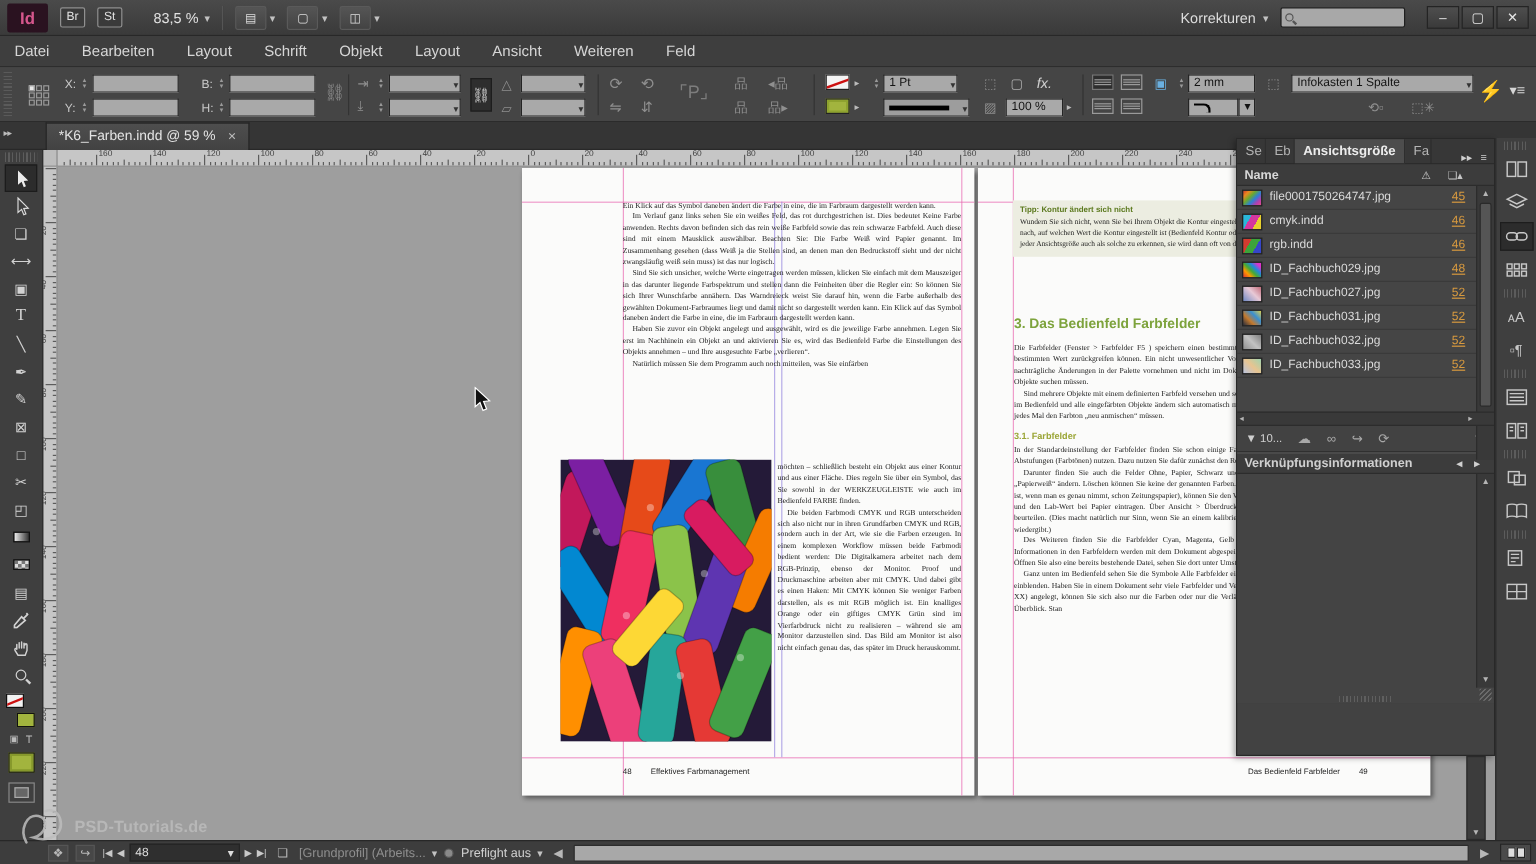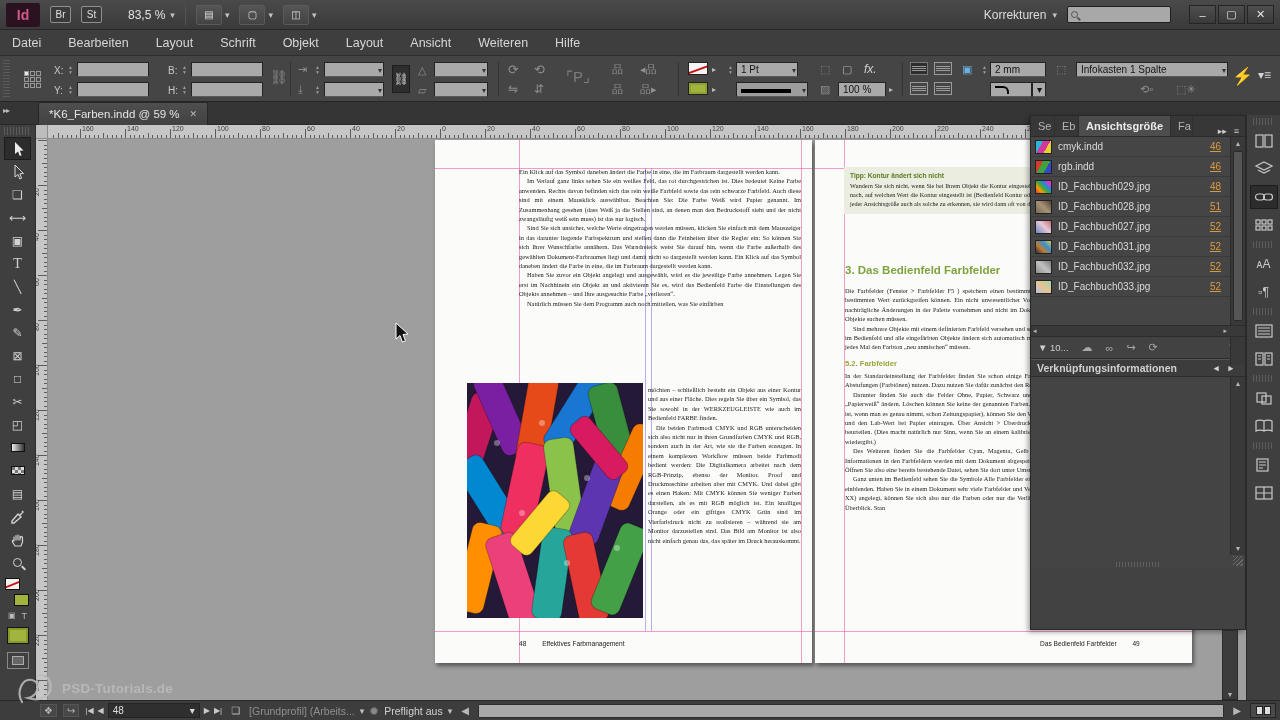--- a/index.html
+++ b/index.html
@@ -208,21 +208,21 @@
 
   <div id="menubar">
     <span>Datei</span>
     <span>Bearbeiten</span>
     <span>Layout</span>
     <span>Schrift</span>
     <span>Objekt</span>
     <span>Layout</span>
     <span>Ansicht</span>
     <span>Weiteren</span>
-    <span>Hilfe</span>
+    <span>Feld</span>
   </div>
 
   <div id="cpanel">
     <div class="grip-v" style="left:3px;top:4px;height:38px"></div>
     <div class="proxy">
       <i class="on"></i>
         <i></i>
         <i></i>
         <i></i>
         <i></i>
@@ -791,21 +791,21 @@
       <div class="tipbox" style="left:29px;top:27px;width:330px">
         <div class="tiptitle">Tipp: Kontur ändert sich nicht</div>
         <div class="bk" style="font-size:6.2px">Wundern Sie sich nicht, wenn Sie bei Ihrem Objekt die Kontur eingestellt haben und sie trotzdem nicht zu sehen ist. Prüfen Sie nach, auf welchen Wert die Kontur eingestellt ist (Bedienfeld Kontur oder Steuerelemente). Eine sehr dünne Kontur ist nicht in jeder Ansichtsgröße auch als solche zu erkennen, sie wird dann oft von der eingeblendeten Rahmenkante überdeckt.</div>
       </div>
 
       <div class="h3head" style="left:30px;top:124px">3.  Das Bedienfeld Farbfelder</div>
 
       <div class="bk" style="position:absolute;left:30px;top:146px;width:318px">
         <p>Die Farbfelder (Fenster &gt; Farbfelder F5 ) speichern einen bestimmten Farbwert, sodass Sie immer auf diesen einen bestimmten Wert zurückgreifen können. Ein nicht unwesentlicher Vorteil von fest definierten Farbfeldern ist, dass Sie nachträgliche Änderungen in der Palette vornehmen und nicht im Dokument alle über das Bedienfeld Farbe eingefärbten Objekte suchen müssen.</p>
         <p class="ind">Sind mehrere Objekte mit einem definierten Farbfeld versehen und soll der Wert später geändert werden, ändern Sie dies im Bedienfeld und alle eingefärbten Objekte ändern sich automatisch mit. Und natürlich gibt es den Vorteil, dass Sie nicht jedes Mal den Farbton „neu anmischen“ müssen.</p>
-        <div class="h31head">5.2.  Farbfelder</div>
+        <div class="h31head">3.1.  Farbfelder</div>
         <p>In der Standardeinstellung der Farbfelder finden Sie schon einige Farbwerte. Diese lassen sich auch in verschiedenen Abstufungen (Farbtönen) nutzen. Dazu nutzen Sie dafür zunächst den Regler am oberen Rand des Bedienfelds.</p>
         <p class="ind">Darunter finden Sie auch die Felder Ohne, Papier, Schwarz und Passermarken. Von denen können Sie nur das „Papierweiß“ ändern. Löschen können Sie keine der genannten Farben. Arbeiten Sie mit farbigen Bedruckstoffen (und das ist, wenn man es genau nimmt, schon Zeitungspapier), können Sie den Wert hier messen (mithilfe eines Spektralfotometers) und den Lab-Wert bei Papier eintragen. Über Ansicht &gt; Überdruckenvorschau können Sie das Druckresultat besser beurteilen. (Dies macht natürlich nur Sinn, wenn Sie an einem kalibrierten Monitor arbeiten, der die Farben auch korrekt wiedergibt.)</p>
         <p class="ind">Des Weiteren finden Sie die Farbfelder Cyan, Magenta, Gelb sowie die CMYK und RGB-Grundfarben. Die Informationen in den Farbfeldern werden mit dem Dokument abgespeichert – jedes Dokument hat also eigene Farbfelder. Öffnen Sie also eine bereits bestehende Datei, sehen Sie dort unter Umständen deren Farbfelder.</p>
         <p class="ind">Ganz unten im Bedienfeld sehen Sie die Symbole Alle Farbfelder einblenden, Farbfelder einblenden und Verlaufsfelder einblenden. Haben Sie in einem Dokument sehr viele Farbfelder und Verläufe (die auch hier aufgeführt werden, siehe Seite XX) angelegt, können Sie sich also nur die Farben oder nur die Verläufe anzeigen lassen. Dies sorgt für einen besseren Überblick. Stan</p>
       </div>
 
       <div class="pgfoot" style="left:225px;top:500px">
         <span>Das Bedienfeld Farbfelder</span>
         <span style="margin-left:14px">49</span>
       </div>
@@ -873,40 +873,47 @@
     <div class="ptabs">
       <div class="ptab" style="max-width:24px">Se</div>
       <div class="ptab" style="max-width:24px">Eb</div>
       <div class="ptab active">Ansichtsgröße</div>
       <div class="ptab" style="max-width:22px">Fa</div>
       <div class="pmenu">
         <span>▸▸</span>
         <span>≡</span>
       </div>
     </div>
+    <div class="phead">
+      <span>Name</span>
+      <span class="hico">
+        <span>⚠</span>
+        <span>❏▴</span>
+      </span>
+    </div>
     <div class="lrows">
+      <div class="lrow">
+        <span class="lthumb" style="background:linear-gradient(135deg,#d33a2a 0%,#e98a1f 20%,#69a82f 40%,#2e7fd4 60%,#b33fb0 80%,#e14e86 100%)"></span>
+        <span class="lname">file0001750264747.jpg</span>
+        <span class="lpage">45</span>
+      </div>
       <div class="lrow">
         <span class="lthumb" style="background:linear-gradient(120deg,#2ab6d9 33%,#d5379f 33% 66%,#e8d22c 66%)"></span>
         <span class="lname">cmyk.indd</span>
         <span class="lpage">46</span>
       </div>
       <div class="lrow">
         <span class="lthumb" style="background:linear-gradient(120deg,#d43b2f 33%,#3da33a 33% 66%,#3646c8 66%)"></span>
         <span class="lname">rgb.indd</span>
         <span class="lpage">46</span>
       </div>
       <div class="lrow">
         <span class="lthumb" style="background:linear-gradient(45deg,#d33,#f90 25%,#4a3 45%,#28d 65%,#d3c 85%)"></span>
         <span class="lname">ID_Fachbuch029.jpg</span>
         <span class="lpage">48</span>
-      </div>
-      <div class="lrow">
-        <span class="lthumb" style="background:linear-gradient(45deg,#7a6a52,#a59379 50%,#564434)"></span>
-        <span class="lname">ID_Fachbuch028.jpg</span>
-        <span class="lpage">51</span>
       </div>
       <div class="lrow">
         <span class="lthumb" style="background:linear-gradient(45deg,#6f89c4,#e8c9d6 55%,#c06a78)"></span>
         <span class="lname">ID_Fachbuch027.jpg</span>
         <span class="lpage">52</span>
       </div>
       <div class="lrow">
         <span class="lthumb" style="background:linear-gradient(45deg,#2a2d3a,#c47a2e 35%,#3a8fd0 65%,#e0cf4a)"></span>
         <span class="lname">ID_Fachbuch031.jpg</span>
         <span class="lpage">52</span>

